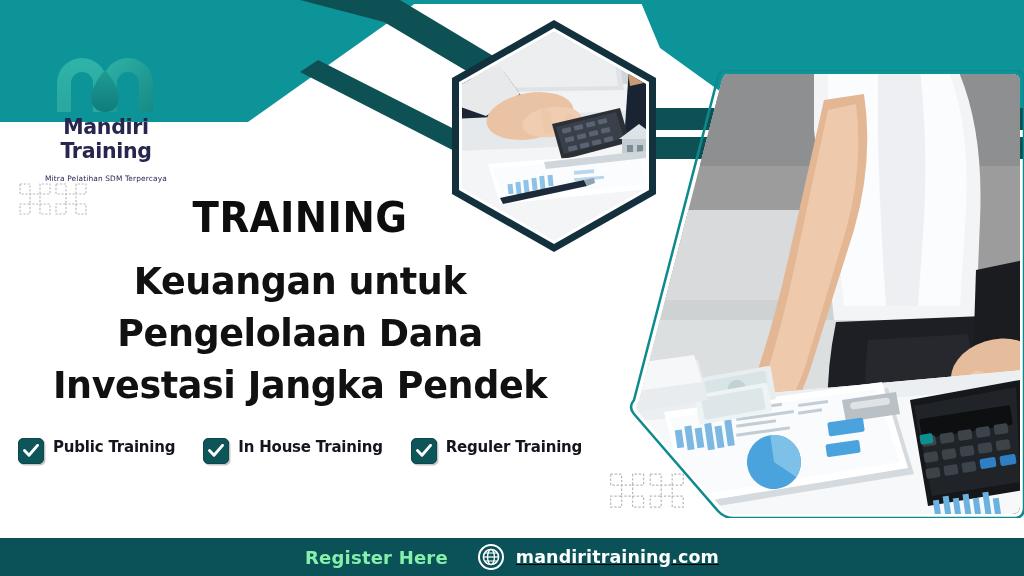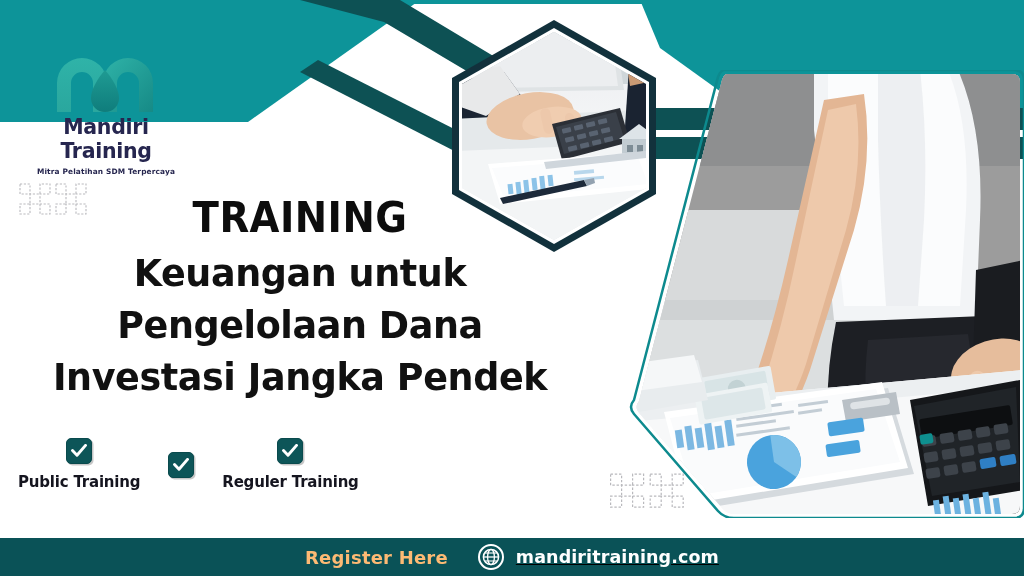--- a/index.html
+++ b/index.html
@@ -24,25 +24,25 @@
     font-family:"DejaVu Sans", sans-serif;
     font-weight:bold;
     font-size:20.5px;
     letter-spacing:-0.3px;
     color:#26264f;
     margin-top:1px;
   }
   .logo-tag {
     text-align:center;
     font-family:"DejaVu Sans", sans-serif;
-    font-weight:bold;
+    font-weight:normal;
     font-size:7.4px;
     letter-spacing:0.15px;
     color:#26264f;
-    margin-top:4px;
+    margin-top:11px;
   }
 
   
   .xdeco { position:absolute; }
   .xdeco.left { left:14px; top:182px; }
   .xdeco.bottom { left:604px; top:472px; }
 
   
   .headline { position:absolute; left:0px; top:196px; width:600px; text-align:center; }
   .kicker {
@@ -53,28 +53,28 @@
     color:#0d0d0d;
     line-height:1.05;
     transform:scaleX(0.92);
   }
   .title {
     font-family:"DejaVu Sans", sans-serif;
     font-weight:bold;
     font-size:36.5px;
     line-height:1.42;
     color:#111111;
-    margin-top:8px;
+    margin-top:16px;
     padding:0 27px;
     letter-spacing:-0.4px;
   }
 
   
   .checks { position:absolute; left:18px; top:438px; display:flex; align-items:center; gap:28px; }
-  .check-item { display:flex; align-items:center; gap:9px;flex-direction:column; }
+  .check-item { display:flex; gap:9px; }
   .cbox {
     width:26px; height:26px; border-radius:5px;
     background:#0d5558;
     border:1px solid #0a4a4d;
     box-shadow:1.5px 1.5px 0 rgba(0,0,0,0.22);
     display:flex; align-items:center; justify-content:center;
     flex:0 0 auto;
   }
   .cbox svg { display:block; }
   .check-label {
@@ -95,21 +95,21 @@
   
   .footer {
     position:absolute; left:0; bottom:0; width:1024px; height:38px;
     background:#0a5257;
     display:flex; align-items:center; justify-content:center; gap:30px;
   }
   .footer-register {
     font-family:"DejaVu Sans", sans-serif;
     font-weight:bold;
     font-size:18px;
-    color:#fdba74;
+    color:#86efac;
     letter-spacing:0.2px;
   }
   .footer-site-group { display:flex; align-items:center; gap:12px;text-decoration:underline; }
   .footer-site {
     font-family:"DejaVu Sans", sans-serif;
     font-weight:bold;
     font-size:17.5px;
     color:#ffffff;
     letter-spacing:0.1px;
   }
@@ -209,20 +209,21 @@
           </svg>
       </span>
       <span class="check-label">Public Training</span>
     </div>
     <div class="check-item">
       <span class="cbox">
         <svg width="16" height="14" viewBox="0 0 16 14">
             <path d="M1.5,6.6 L6,11.2 L14.5,1.4" fill="none" stroke="#ffffff" stroke-width="2.9" stroke-linecap="round" stroke-linejoin="round"></path>
           </svg>
       </span>
+      <span class="check-label">In House Training</span>
     </div>
     <div class="check-item">
       <span class="cbox">
         <svg width="16" height="14" viewBox="0 0 16 14">
             <path d="M1.5,6.6 L6,11.2 L14.5,1.4" fill="none" stroke="#ffffff" stroke-width="2.9" stroke-linecap="round" stroke-linejoin="round"></path>
           </svg>
       </span>
       <span class="check-label">Reguler Training</span>
     </div>
   </div>

